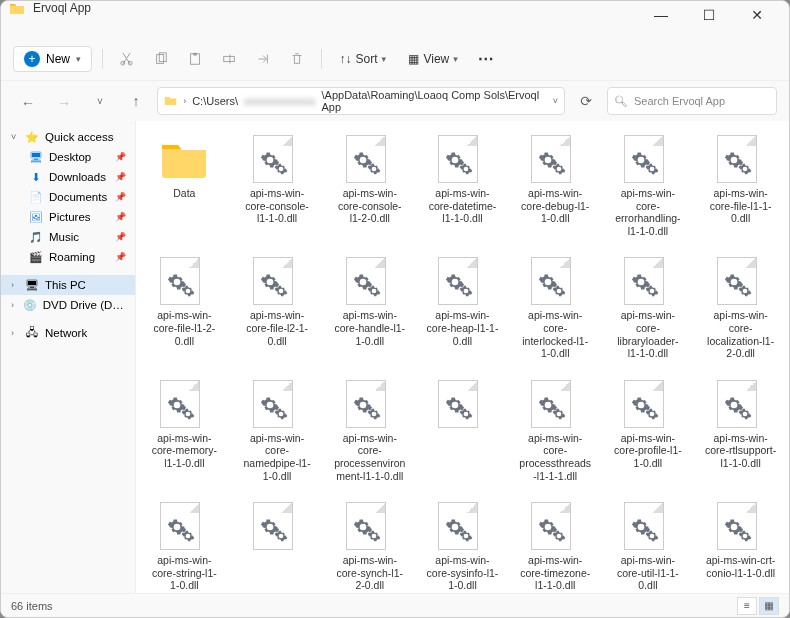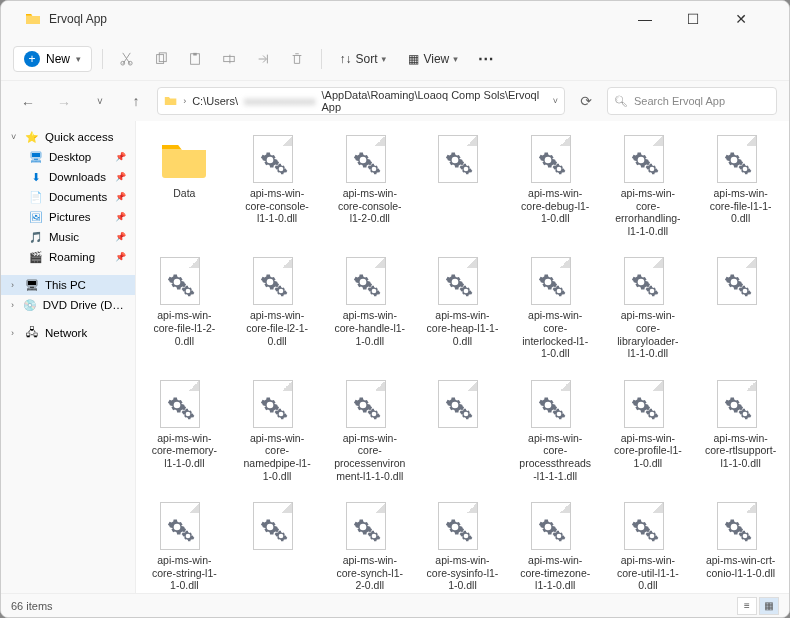--- a/index.html
+++ b/index.html
@@ -1,18 +1,18 @@
 <!DOCTYPE html>
 <html><head>
 <meta charset="utf-8">
 <style>
 * { margin:0; padding:0; box-sizing:border-box; font-family:"Segoe UI",Arial,sans-serif; }
 body { background:#888; width:790px; height:618px; overflow:hidden; }
 .window { width:790px; height:618px; background:#f3f3f3; border:1px solid #ccc; border-radius:8px; display:flex; flex-direction:column; overflow:hidden; }
-.titlebar { height:36px; display:flex; align-items:center; padding:0 24px; background:#f9f9f9; }
+.titlebar { height:36px; display:flex; align-items:flex-start; padding:0 8px; background:#f9f9f9; }
 .titlebar .icon { width:16px; height:16px; margin-right:8px; }
 .titlebar .title { font-size:12px; color:#333; flex:1; }
 .winbtns { display:flex; gap:20px; padding-right:10px; }
 .winbtn { width:28px; height:28px; display:flex; align-items:center; justify-content:center; font-size:14px; color:#333; cursor:pointer; }
 .toolbar { height:44px; display:flex; align-items:center; padding:0 12px; gap:6px; background:#f9f9f9; border-bottom:1px solid #eee; }
 .newbtn { display:flex; align-items:center; gap:6px; padding:4px 10px; border:1px solid #ddd; border-radius:4px; background:#fff; font-size:12px; cursor:pointer; }
 .plus { width:16px; height:16px; border-radius:50%; background:#0078d4; color:#fff; display:flex; align-items:center; justify-content:center; font-size:12px; }
 .tbicon { width:28px; height:28px; display:flex; align-items:center; justify-content:center; color:#888; border-radius:4px; }
 .tbsep { width:1px; height:20px; background:#ddd; margin:0 4px; }
 .tbtxt { display:flex; align-items:center; gap:4px; font-size:12px; color:#333; padding:4px 8px; cursor:pointer; }
@@ -241,20 +241,21 @@
             <div class="thumb">
               <div class="dll-thumb">
                 <svg class="gear big" viewBox="0 0 24 24">
                   <path d="M12 8a4 4 0 100 8 4 4 0 000-8zm9 4a7 7 0 01-.1 1.2l2 1.6-2 3.4-2.4-.8a7 7 0 01-2 1.2l-.4 2.5h-4l-.4-2.5a7 7 0 01-2-1.2l-2.4.8-2-3.4 2-1.6A7 7 0 013 12a7 7 0 01.1-1.2l-2-1.6 2-3.4 2.4.8a7 7 0 012-1.2L7.9 3h4l.4 2.5a7 7 0 012 1.2l2.4-.8 2 3.4-2 1.6A7 7 0 0121 12z"></path>
                 </svg>
                 <svg class="gear small" viewBox="0 0 24 24">
                   <path d="M12 8a4 4 0 100 8 4 4 0 000-8zm9 4a7 7 0 01-.1 1.2l2 1.6-2 3.4-2.4-.8a7 7 0 01-2 1.2l-.4 2.5h-4l-.4-2.5a7 7 0 01-2-1.2l-2.4.8-2-3.4 2-1.6A7 7 0 013 12a7 7 0 01.1-1.2l-2-1.6 2-3.4 2.4.8a7 7 0 012-1.2L7.9 3h4l.4 2.5a7 7 0 012 1.2l2.4-.8 2 3.4-2 1.6A7 7 0 0121 12z"></path>
                 </svg>
               </div>
             </div>
+            <div class="lbl">api-ms-win-core-datetime-l1-1-0.dll</div>
           </div>
           <div class="item">
             <div class="thumb">
               <div class="dll-thumb">
                 <svg class="gear big" viewBox="0 0 24 24">
                   <path d="M12 8a4 4 0 100 8 4 4 0 000-8zm9 4a7 7 0 01-.1 1.2l2 1.6-2 3.4-2.4-.8a7 7 0 01-2 1.2l-.4 2.5h-4l-.4-2.5a7 7 0 01-2-1.2l-2.4.8-2-3.4 2-1.6A7 7 0 013 12a7 7 0 01.1-1.2l-2-1.6 2-3.4 2.4.8a7 7 0 012-1.2L7.9 3h4l.4 2.5a7 7 0 012 1.2l2.4-.8 2 3.4-2 1.6A7 7 0 0121 12z"></path>
                 </svg>
                 <svg class="gear small" viewBox="0 0 24 24">
                   <path d="M12 8a4 4 0 100 8 4 4 0 000-8zm9 4a7 7 0 01-.1 1.2l2 1.6-2 3.4-2.4-.8a7 7 0 01-2 1.2l-.4 2.5h-4l-.4-2.5a7 7 0 01-2-1.2l-2.4.8-2-3.4 2-1.6A7 7 0 013 12a7 7 0 01.1-1.2l-2-1.6 2-3.4 2.4.8a7 7 0 012-1.2L7.9 3h4l.4 2.5a7 7 0 012 1.2l2.4-.8 2 3.4-2 1.6A7 7 0 0121 12z"></path>
                 </svg>
@@ -370,20 +371,21 @@
             <div class="thumb">
               <div class="dll-thumb">
                 <svg class="gear big" viewBox="0 0 24 24">
                   <path d="M12 8a4 4 0 100 8 4 4 0 000-8zm9 4a7 7 0 01-.1 1.2l2 1.6-2 3.4-2.4-.8a7 7 0 01-2 1.2l-.4 2.5h-4l-.4-2.5a7 7 0 01-2-1.2l-2.4.8-2-3.4 2-1.6A7 7 0 013 12a7 7 0 01.1-1.2l-2-1.6 2-3.4 2.4.8a7 7 0 012-1.2L7.9 3h4l.4 2.5a7 7 0 012 1.2l2.4-.8 2 3.4-2 1.6A7 7 0 0121 12z"></path>
                 </svg>
                 <svg class="gear small" viewBox="0 0 24 24">
                   <path d="M12 8a4 4 0 100 8 4 4 0 000-8zm9 4a7 7 0 01-.1 1.2l2 1.6-2 3.4-2.4-.8a7 7 0 01-2 1.2l-.4 2.5h-4l-.4-2.5a7 7 0 01-2-1.2l-2.4.8-2-3.4 2-1.6A7 7 0 013 12a7 7 0 01.1-1.2l-2-1.6 2-3.4 2.4.8a7 7 0 012-1.2L7.9 3h4l.4 2.5a7 7 0 012 1.2l2.4-.8 2 3.4-2 1.6A7 7 0 0121 12z"></path>
                 </svg>
               </div>
             </div>
+            <div class="lbl">api-ms-win-core-localization-l1-2-0.dll</div>
           </div>
           <div class="item">
             <div class="thumb">
               <div class="dll-thumb">
                 <svg class="gear big" viewBox="0 0 24 24">
                   <path d="M12 8a4 4 0 100 8 4 4 0 000-8zm9 4a7 7 0 01-.1 1.2l2 1.6-2 3.4-2.4-.8a7 7 0 01-2 1.2l-.4 2.5h-4l-.4-2.5a7 7 0 01-2-1.2l-2.4.8-2-3.4 2-1.6A7 7 0 013 12a7 7 0 01.1-1.2l-2-1.6 2-3.4 2.4.8a7 7 0 012-1.2L7.9 3h4l.4 2.5a7 7 0 012 1.2l2.4-.8 2 3.4-2 1.6A7 7 0 0121 12z"></path>
                 </svg>
                 <svg class="gear small" viewBox="0 0 24 24">
                   <path d="M12 8a4 4 0 100 8 4 4 0 000-8zm9 4a7 7 0 01-.1 1.2l2 1.6-2 3.4-2.4-.8a7 7 0 01-2 1.2l-.4 2.5h-4l-.4-2.5a7 7 0 01-2-1.2l-2.4.8-2-3.4 2-1.6A7 7 0 013 12a7 7 0 01.1-1.2l-2-1.6 2-3.4 2.4.8a7 7 0 012-1.2L7.9 3h4l.4 2.5a7 7 0 012 1.2l2.4-.8 2 3.4-2 1.6A7 7 0 0121 12z"></path>
                 </svg>

